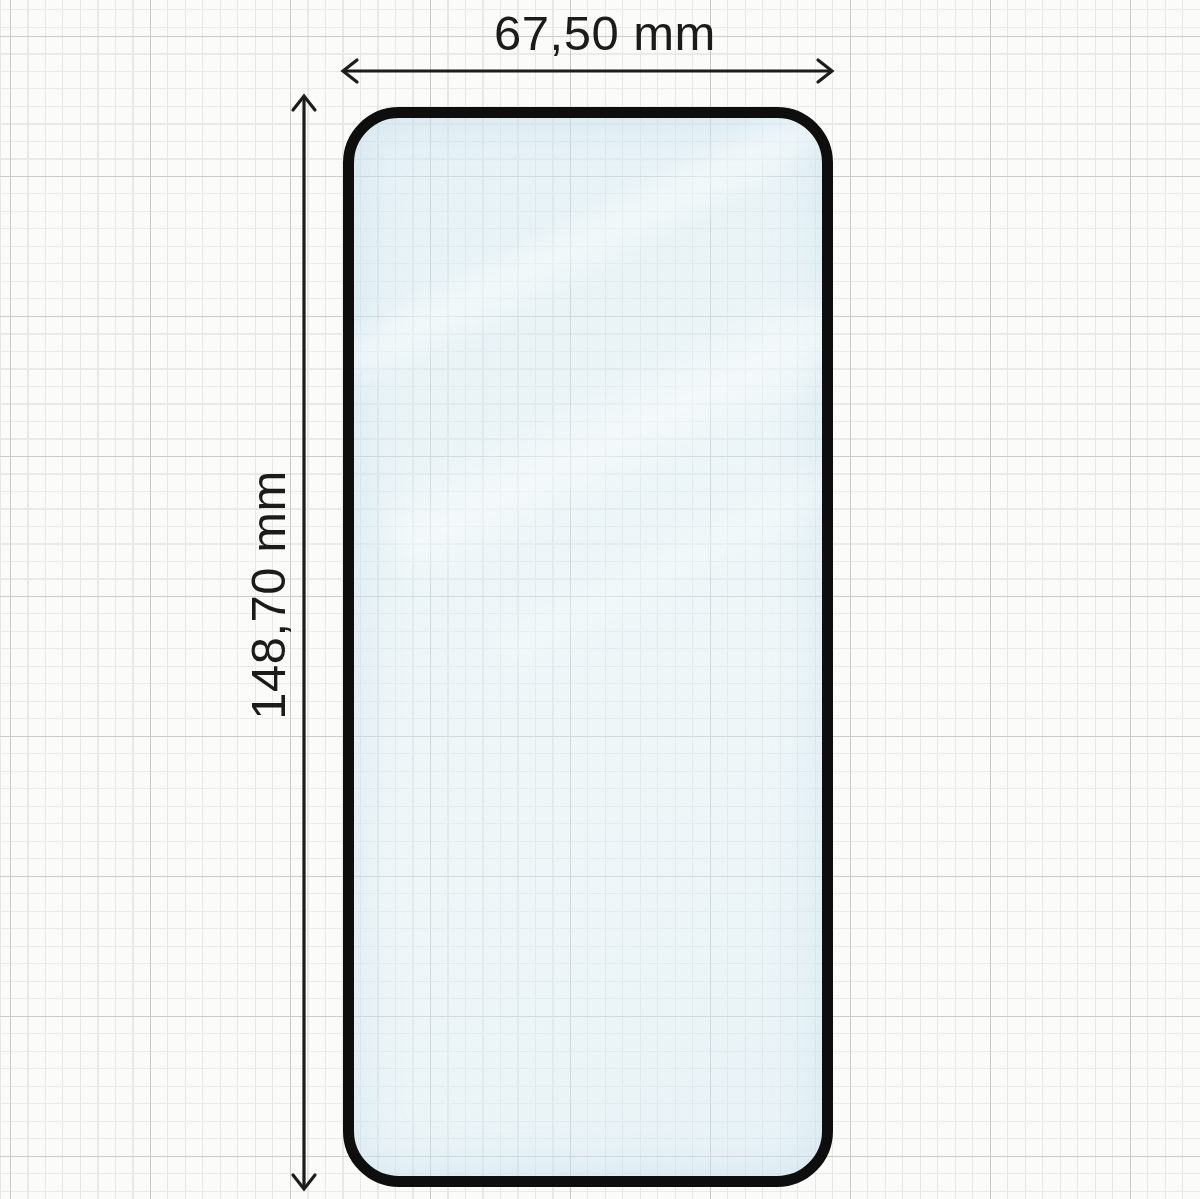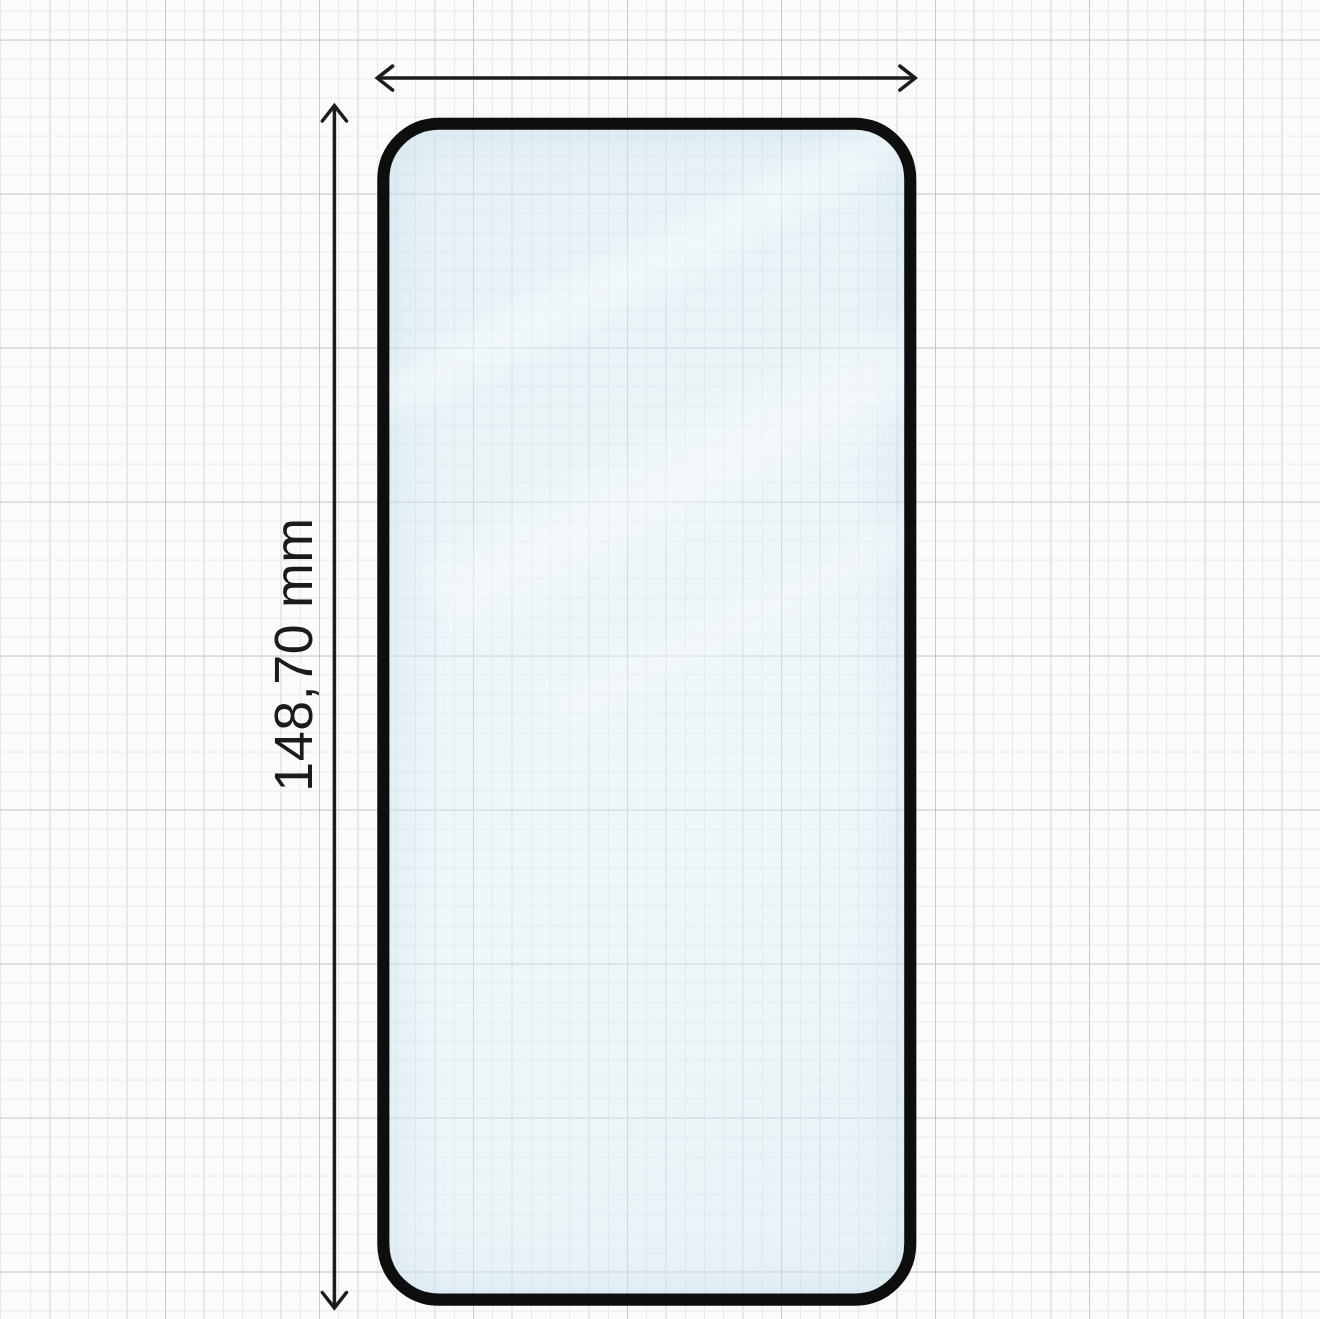--- a/index.html
+++ b/index.html
@@ -117,16 +117,17 @@
       <path d="M818,60 L832,71 L818,82"></path>
     </g>
 
     <g>
       <path d="M304,97 L304,1188"></path>
       <path d="M293,110 L304,96 L315,110"></path>
       <path d="M293,1175 L304,1189 L315,1175"></path>
     </g>
   </svg>
 
+  <div class="dim-label w-label">67,50 mm</div>
 
   <div class="dim-label h-label">148,70 mm</div>
 
 </div>
 
 </body></html>

